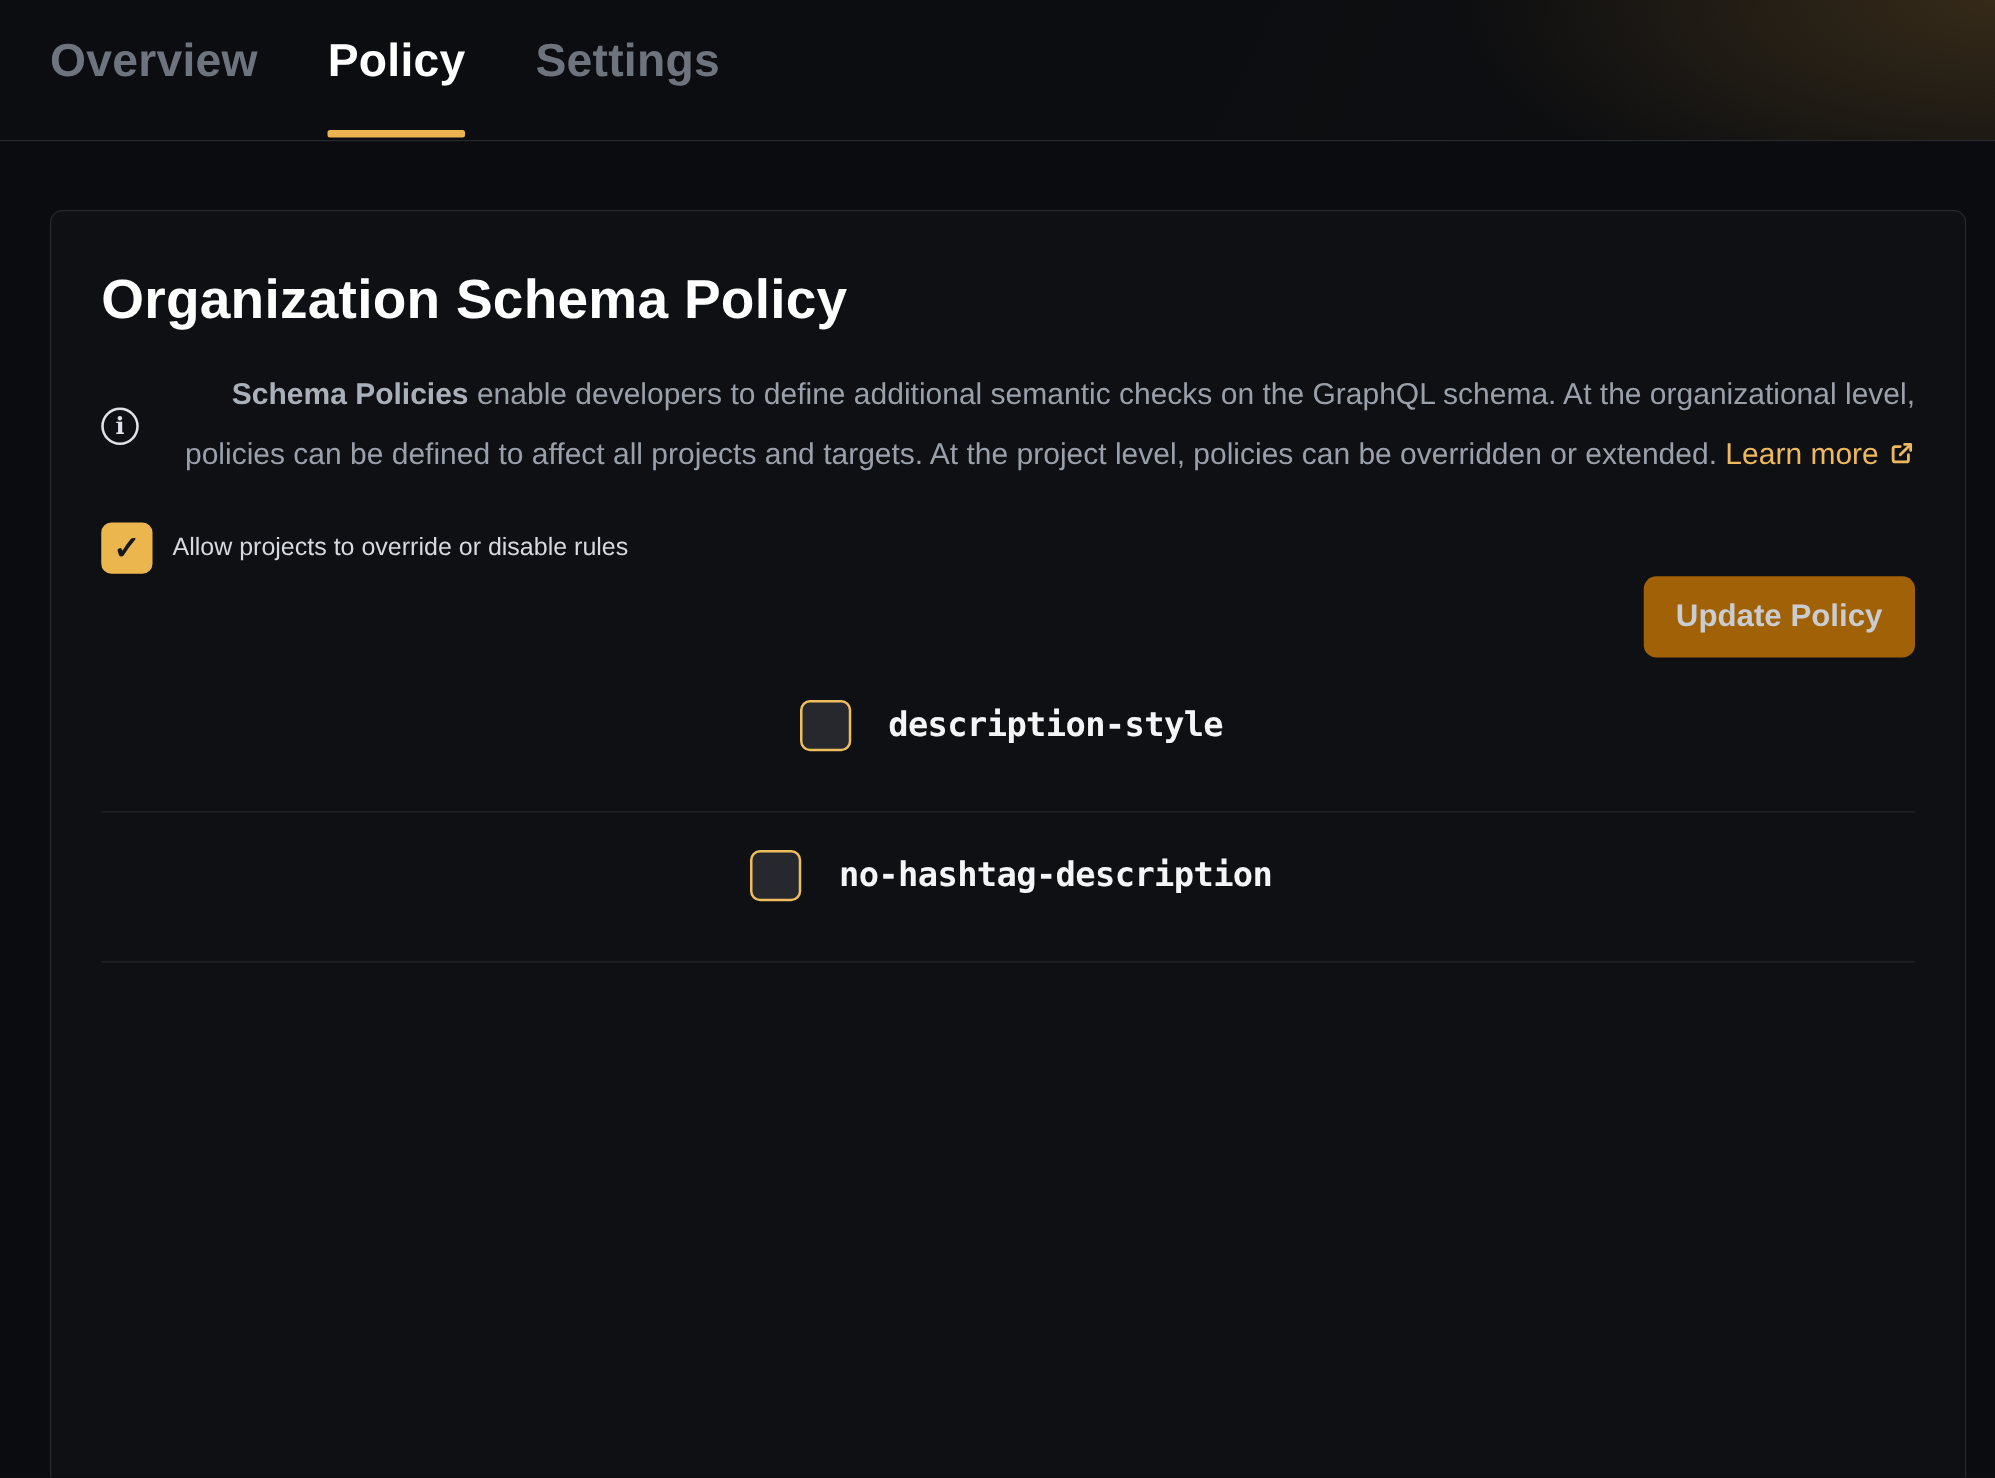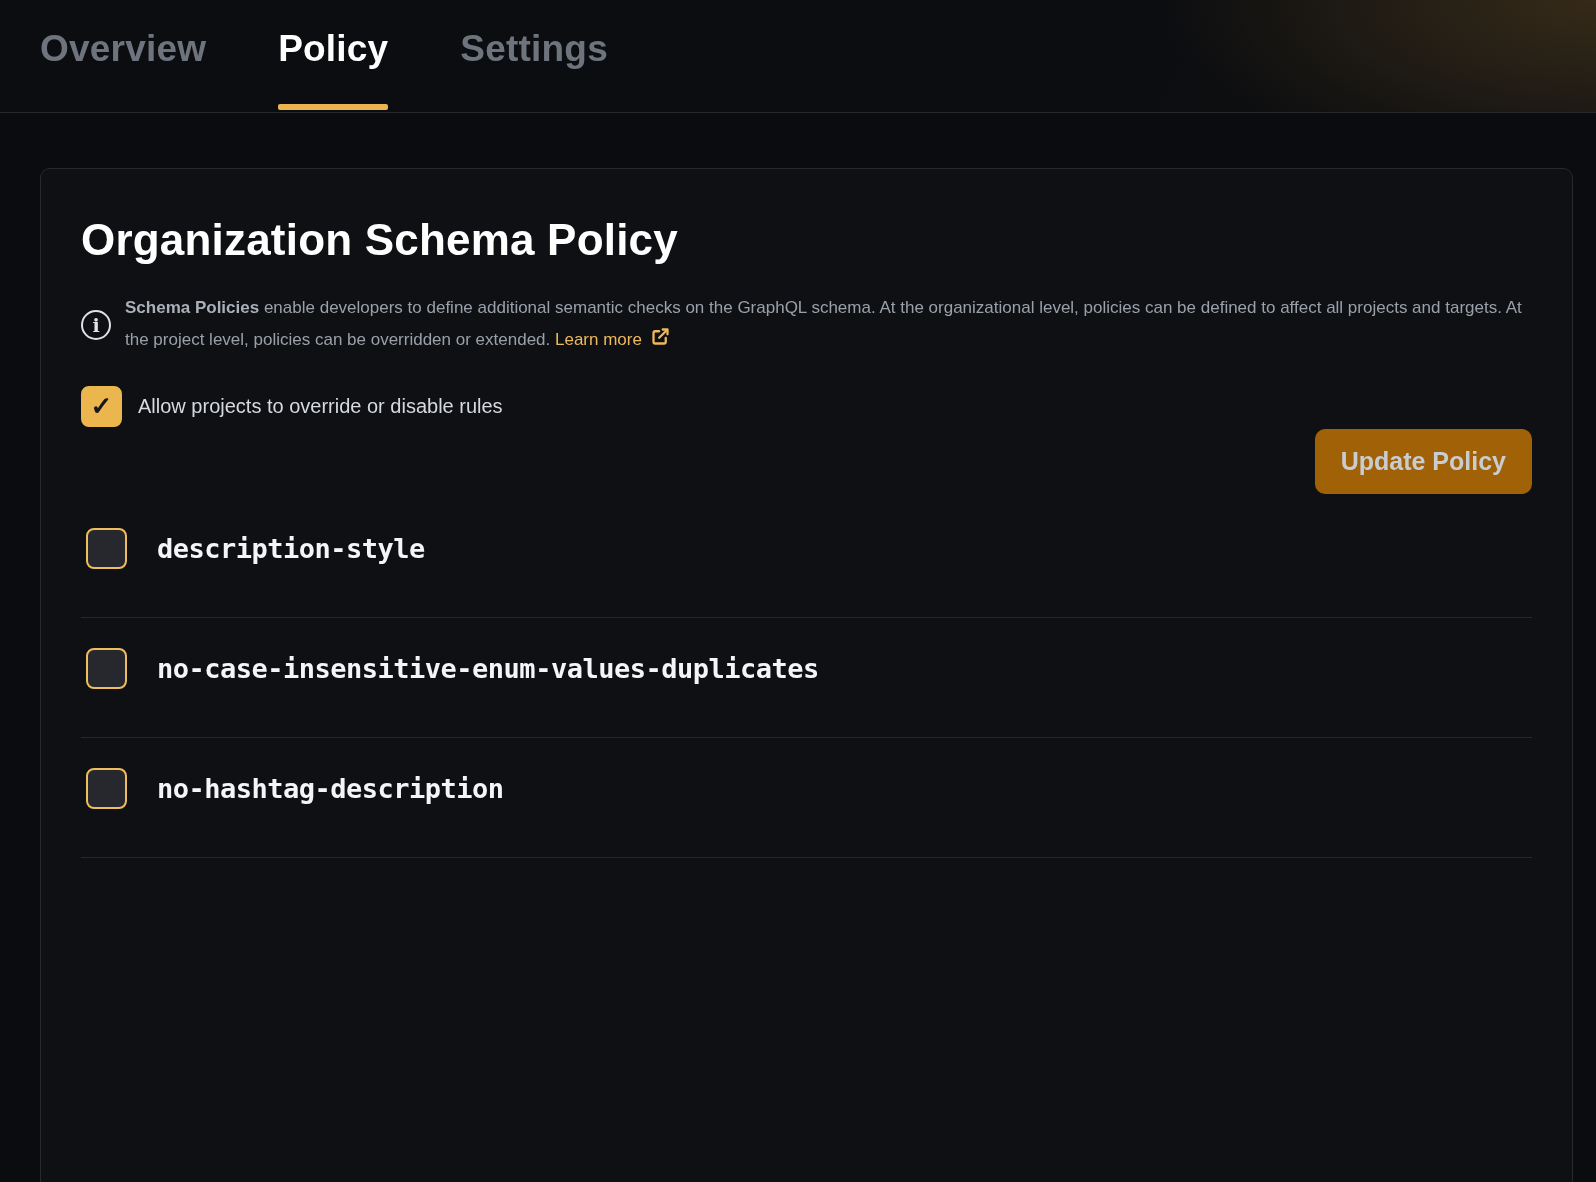--- a/index.html
+++ b/index.html
@@ -14,21 +14,21 @@
   .header {
     position:relative;
     height:113px;
     border-bottom:1px solid #26282d;
     background:
       radial-gradient(ellipse 620px 260px at 100% 0%, rgba(196,140,52,0.22), rgba(196,140,52,0.0) 70%),
       linear-gradient(115deg, #0c0d10 55%, #0e0f11 100%);
     display:flex;
     align-items:flex-start;
     padding:28px 0 0 40px;
-    gap:72px;
+    gap:56px;
   }
   .tab {
     position:relative;
     font-size:37px;
     font-weight:bold;
     color:#6e747e;
     height:85px;
     cursor:pointer;
     letter-spacing:0.2px;
   }
@@ -72,23 +72,24 @@
     border-radius:50%;
     display:flex; align-items:center; justify-content:center;
     font-family:"DejaVu Serif", serif;
     font-weight:bold;
     font-size:19px;
     color:#dfe2e7;
     line-height:1;
   }
   .desc p {
     max-width:1412px;
-    font-size:17px;
-    line-height:32px;
+    font-size:24px;
+    line-height:48px;
     color:#9aa0aa;
+    text-align:right;
   }
   .desc p b { color:#aab0b9; }
   .learn-more {
     color:#eeb95c;
     text-decoration:none;
     white-space:nowrap;
     cursor:pointer;
   }
   .ext-icon { display:inline-block; vertical-align:-2px; margin-left:8px; }
 
@@ -141,20 +142,21 @@
   }
 
   
   .rules { margin-top:4px; }
   .rule-row {
     padding:30px 0 48px 5px;
     border-bottom:1px solid #25272b;
     display:flex;
     align-items:center;
     gap:30px;
+    justify-content:center;
   }
   .rule-name {
     font-family:"DejaVu Sans Mono", "Liberation Mono", monospace;
     font-weight:bold;
     font-size:27px;
     color:#f4f5f6;
     letter-spacing:-0.5px;
   }
 </style>
 </head>
@@ -188,21 +190,17 @@
     <button class="update-btn">Update Policy</button>
   </div>
 
   <div class="rules">
     <div class="rule-row">
       <span class="checkbox"></span>
       <span class="rule-name">description-style</span>
     </div>
     <div class="rule-row">
       <span class="checkbox"></span>
-      <span class="rule-name">no-case-insensitive-enum-values-duplicates</span>
-    </div>
-    <div class="rule-row">
-      <span class="checkbox"></span>
       <span class="rule-name">no-hashtag-description</span>
     </div>
   </div>
 
 </div>
 
 </body></html>

